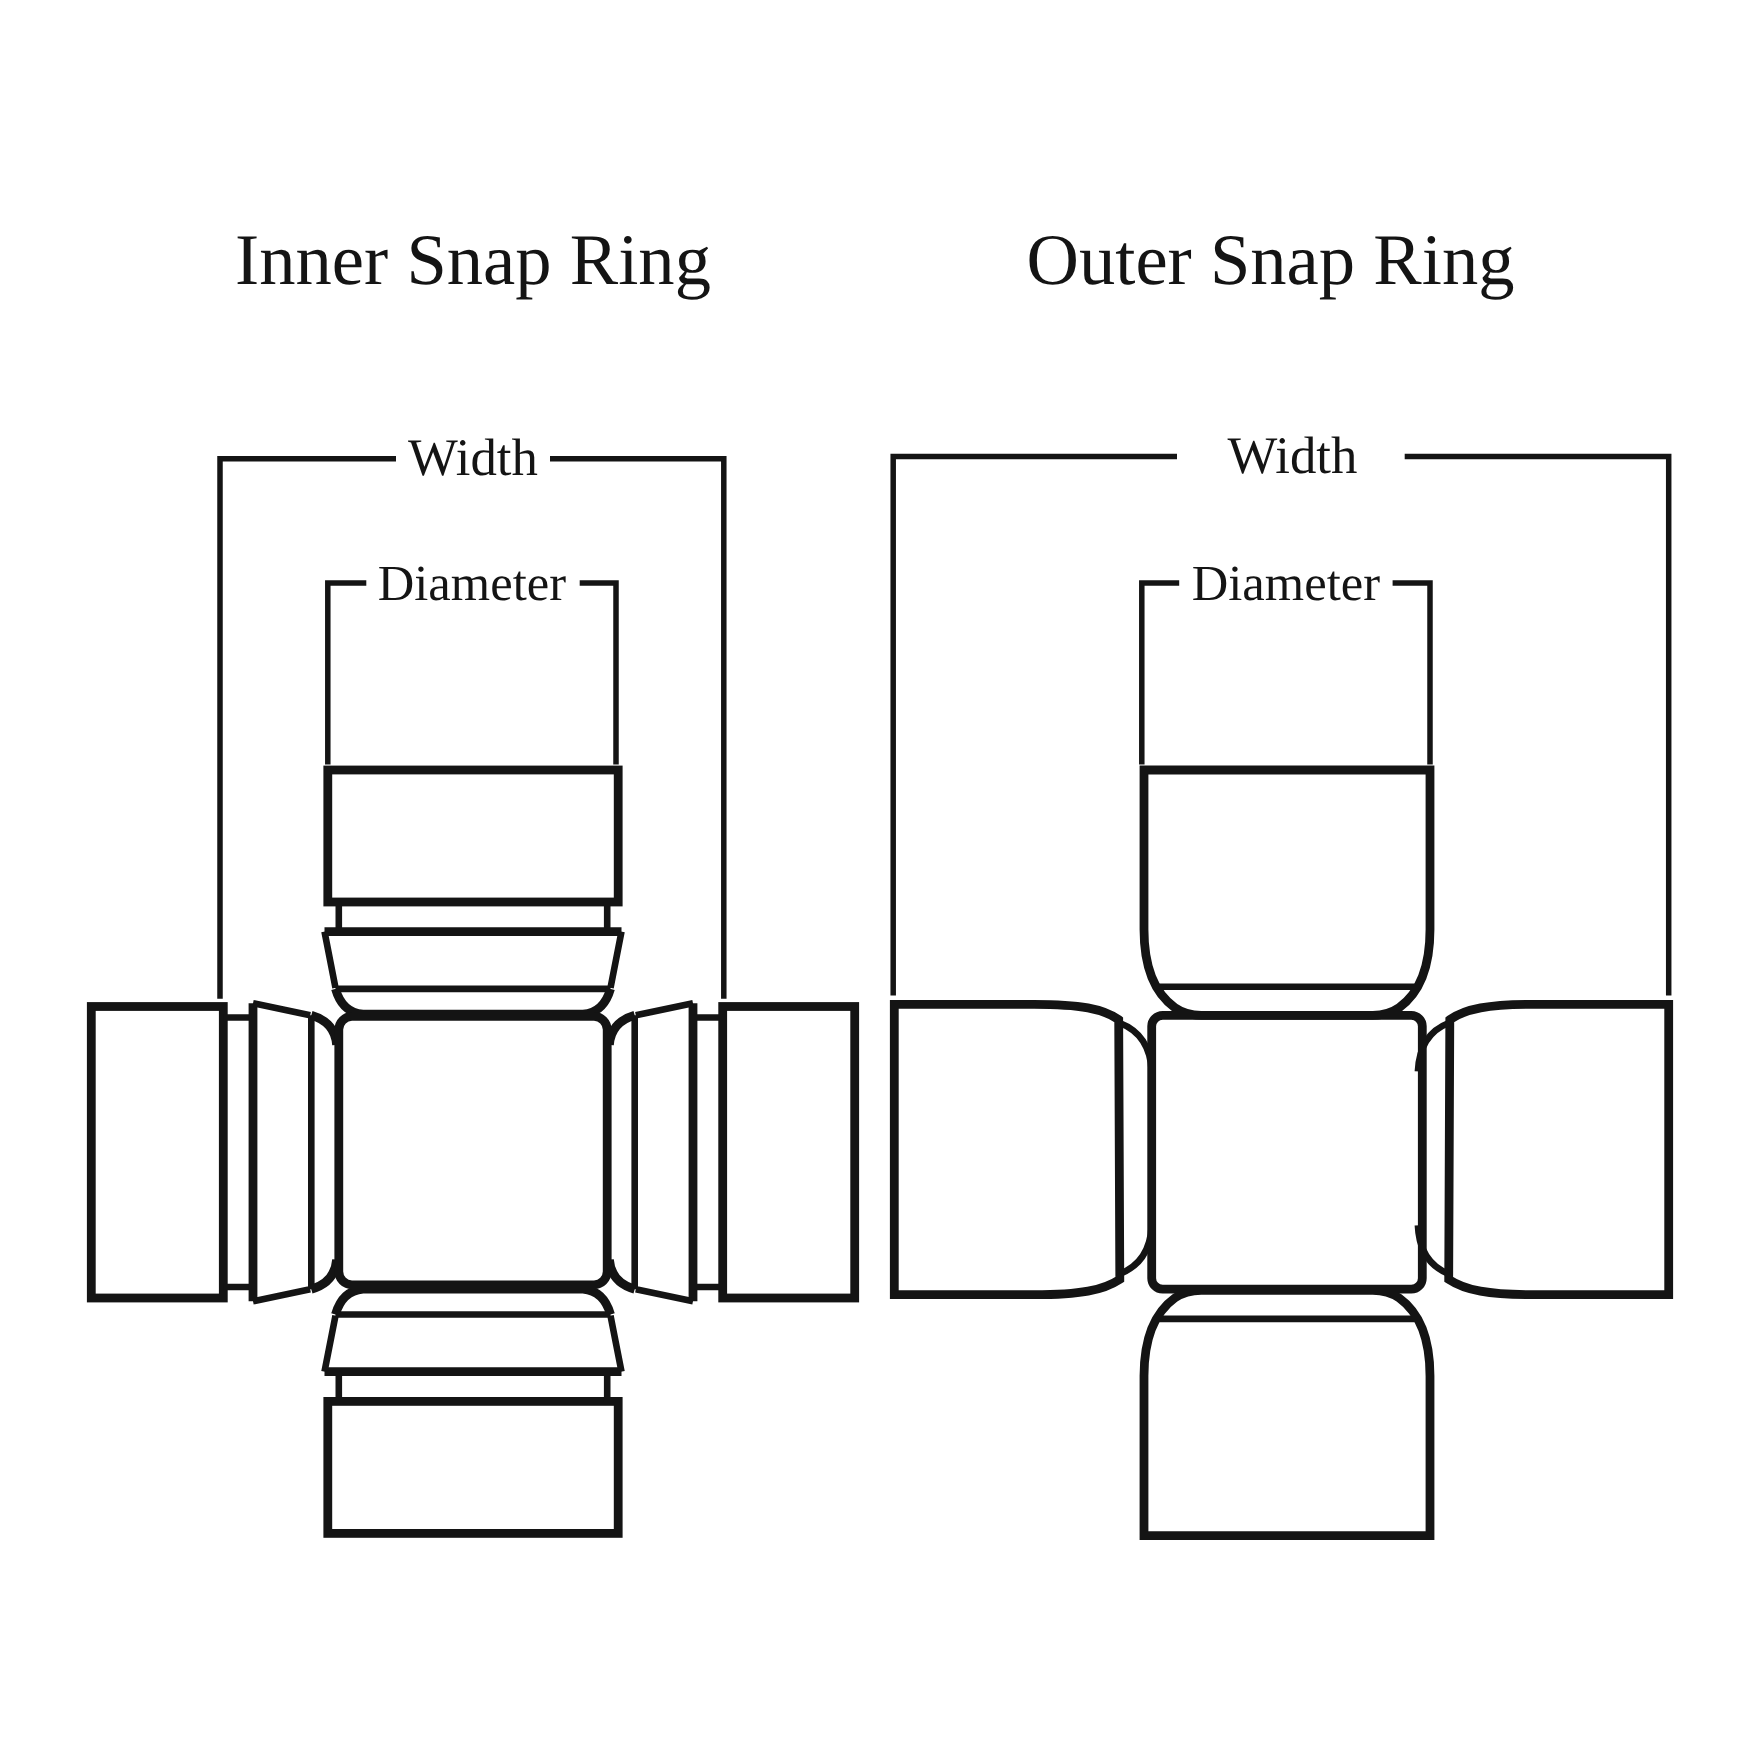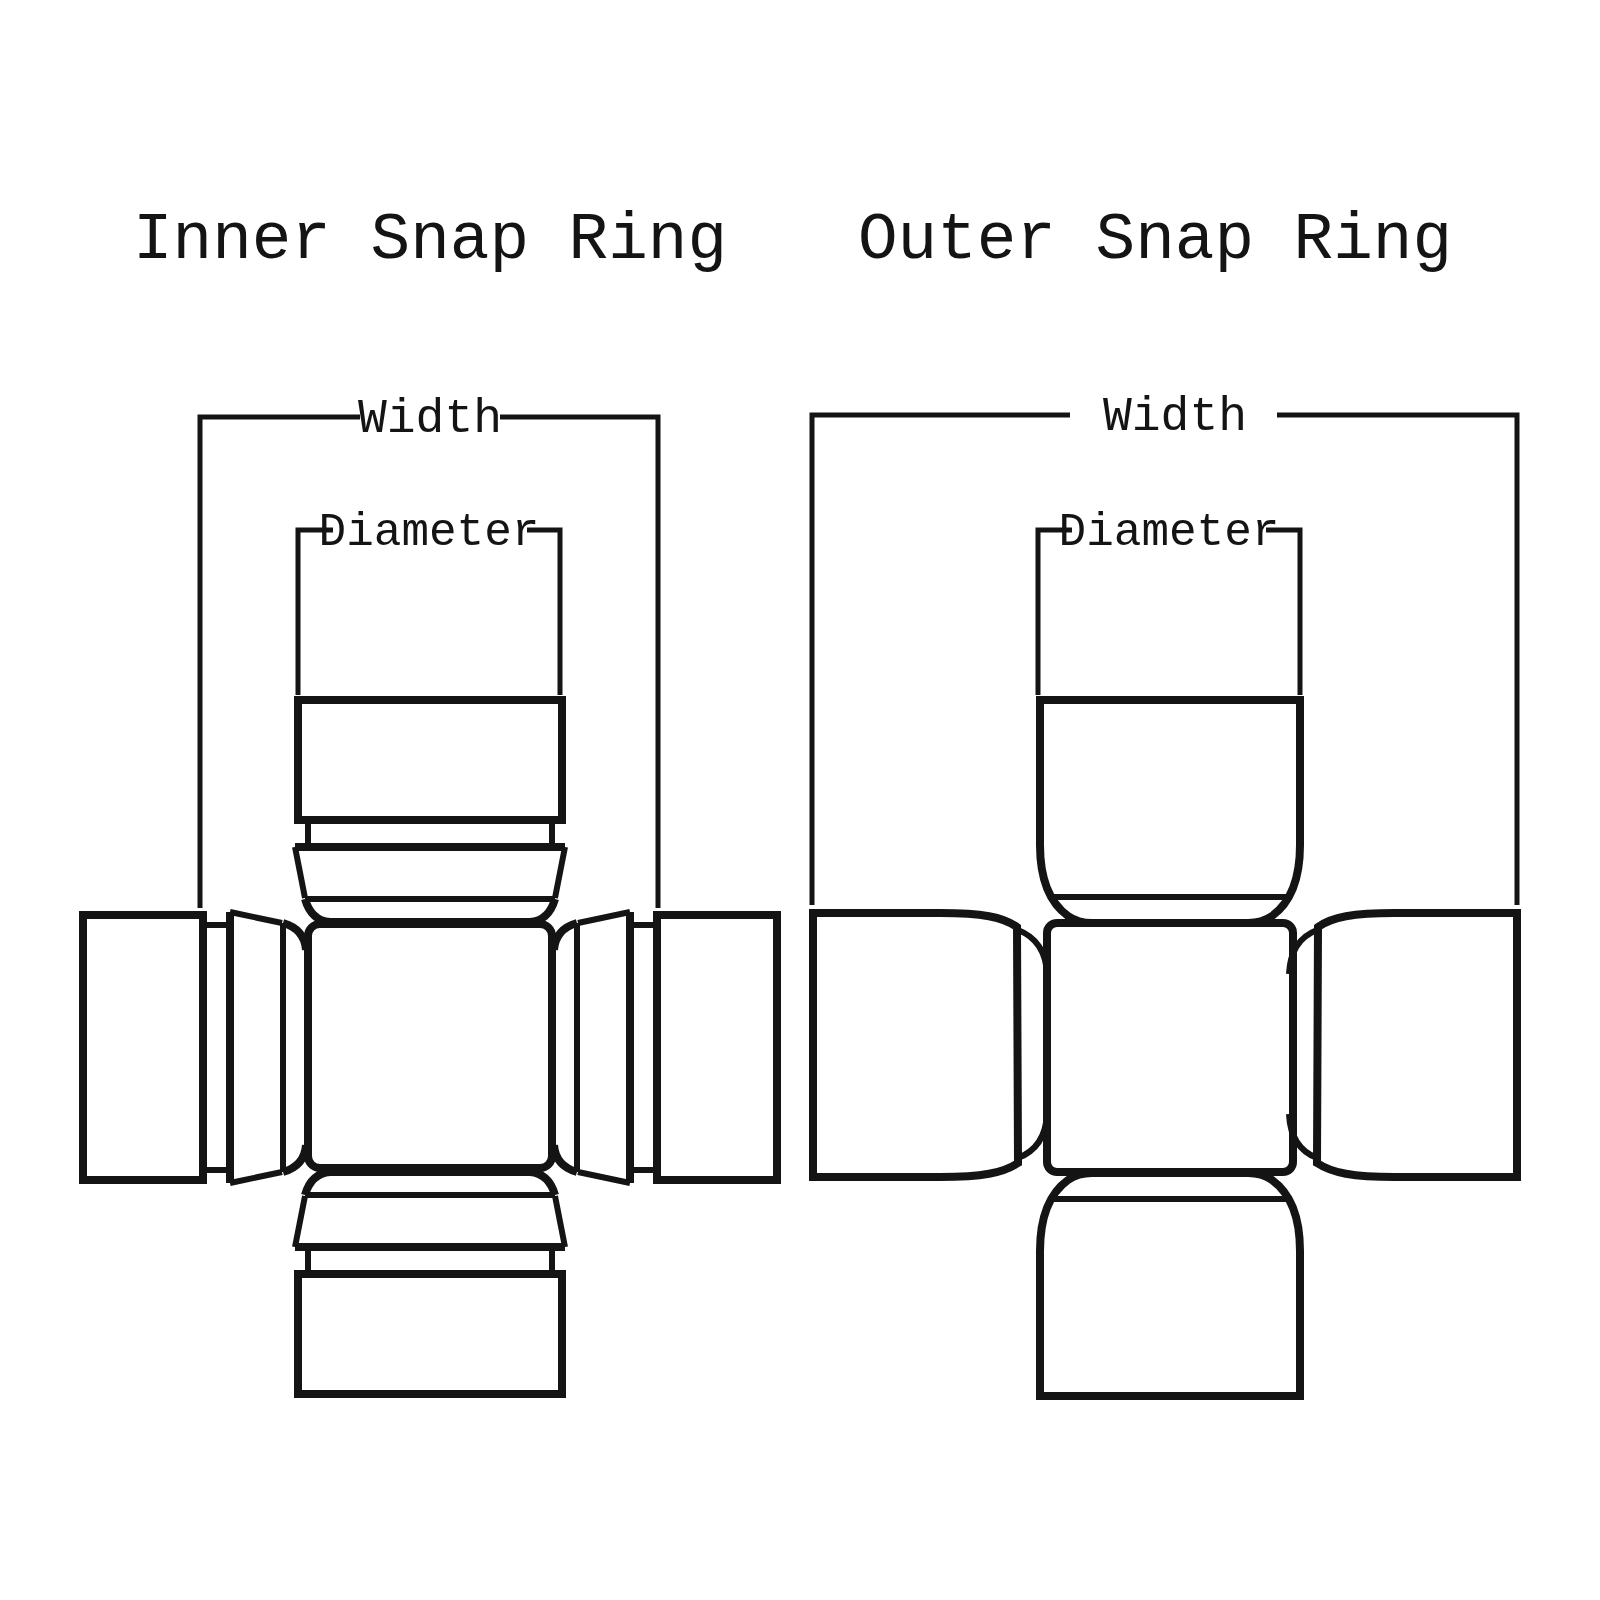--- a/index.html
+++ b/index.html
@@ -1,17 +1,17 @@
 <!DOCTYPE html>
 <html><head>
 <meta charset="utf-8">
 <style>
   html,body{margin:0;padding:0;background:#ffffff;}
   .stage{position:relative;width:1600px;height:1600px;background:#ffffff;overflow:hidden;
-         font-family:Liberation Mono, monospace;}
+         font-family:Liberation Serif, serif;}
   svg{position:absolute;left:0;top:0;}
   .outline{fill:none;stroke:#141414;stroke-width:8;stroke-linejoin:miter;stroke-linecap:butt;}
   .detail{fill:none;stroke:#141414;stroke-width:6;stroke-linecap:butt;}
   .dim{fill:none;stroke:#141414;stroke-width:5;stroke-linecap:butt;}
   .title-text{font-size:66px;fill:#141414;text-anchor:middle;}
   .dim-text{font-size:48px;fill:#141414;text-anchor:middle;}
   .dia-text{font-size:46px;fill:#141414;text-anchor:middle;}
 </style>
 </head>
 <body>

